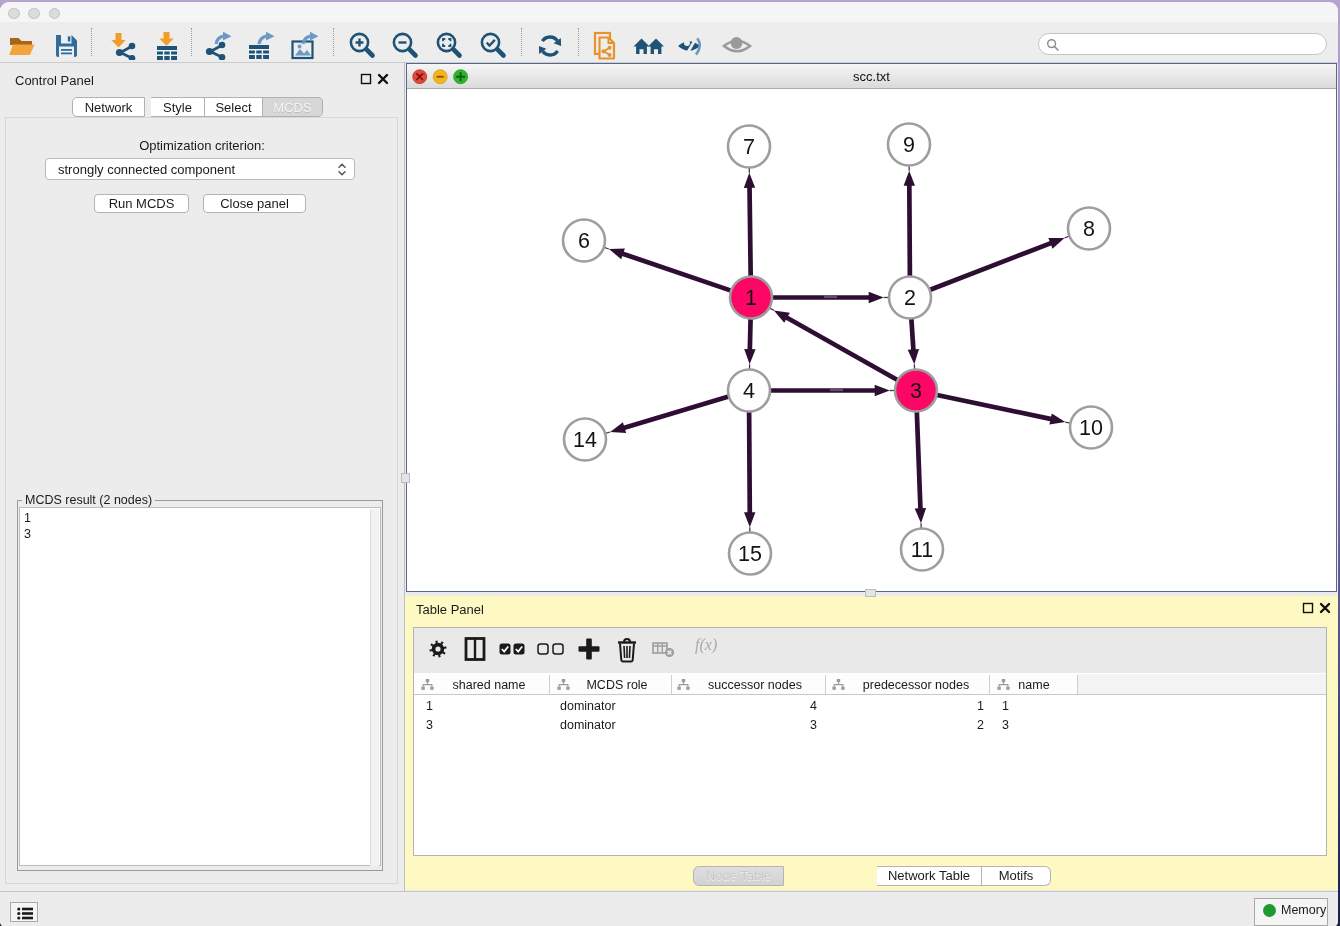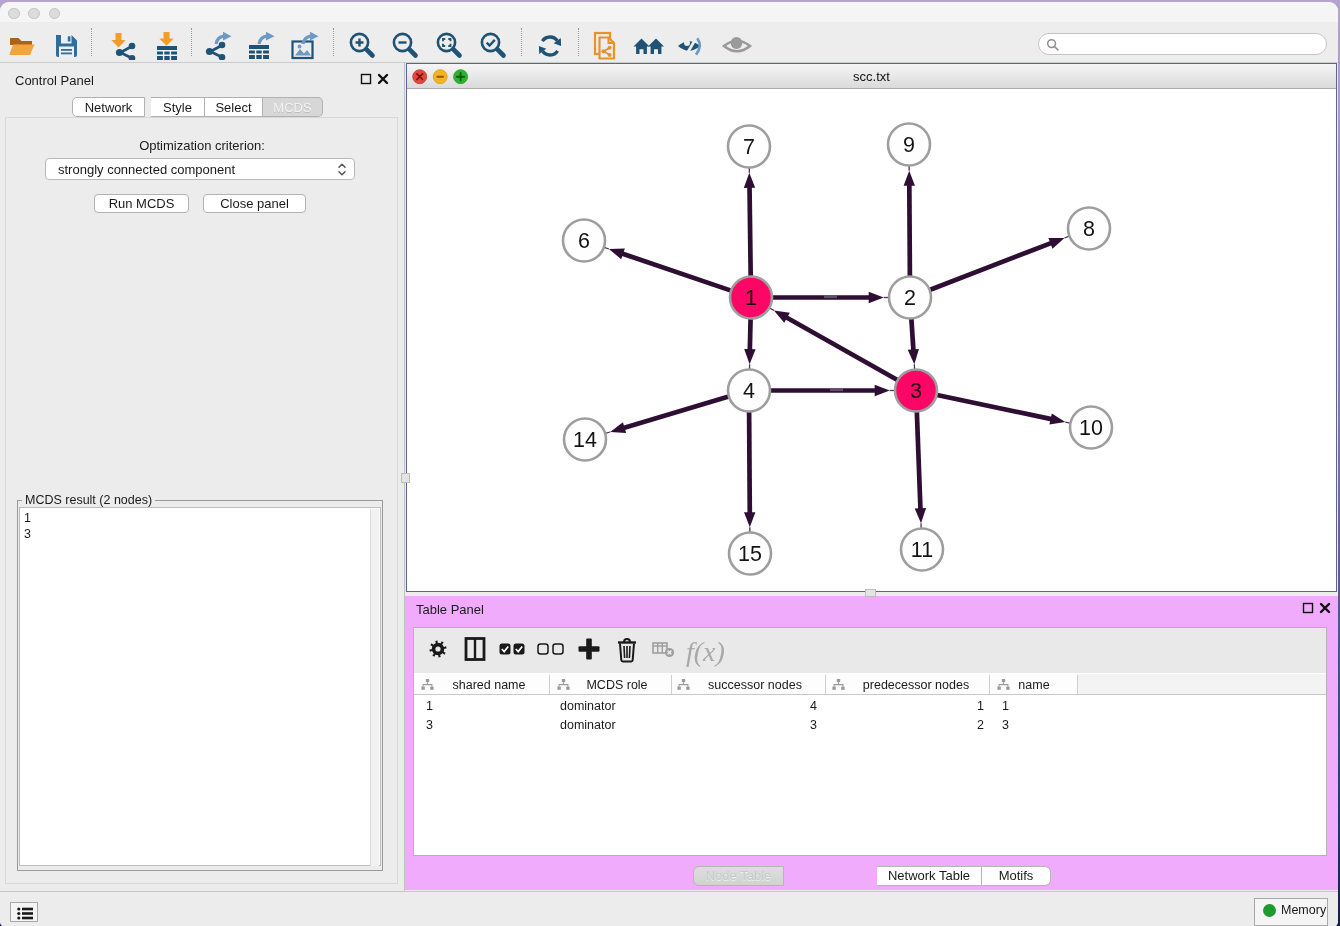--- a/index.html
+++ b/index.html
@@ -27,21 +27,21 @@
   .tab{position:absolute;box-sizing:border-box;height:20px;border:1px solid #b1b1b1;
        background:#fff;font-size:13px;color:#1a1a1a;text-align:center;line-height:19px;}
   .btn{position:absolute;box-sizing:border-box;border:1px solid #b3b3b3;background:#fff;
        border-radius:4px;font-size:13px;color:#1a1a1a;text-align:center;}
   
   #frame{position:absolute;left:406px;top:61px;width:931px;height:529px;
          border:1px solid #56688f;background:#fff;box-sizing:border-box;}
   #ftitle{position:absolute;left:0;top:0;width:929px;height:24px;
           background:linear-gradient(180deg,#f6f6f6,#dadada);border-bottom:1px solid #ababab;}
   
-  #tpanel{position:absolute;left:405px;top:594px;width:933px;height:294px;background:#f0abfc;}
+  #tpanel{position:absolute;left:405px;top:594px;width:933px;height:294px;background:#fef9c3;}
   #tbox{position:absolute;left:8px;top:31px;width:914px;height:229px;background:#fff;
         border:1px solid #b3b3b3;box-sizing:border-box;}
   #ttoolbar{position:absolute;left:0;top:0;width:912px;height:45px;background:#e9e9e9;}
   .btab{position:absolute;box-sizing:border-box;height:20px;border:1px solid #b5b5b5;
         background:#fff;font-size:13px;color:#1a1a1a;text-align:center;line-height:18px;}
   
   #statusbar{position:absolute;left:0;top:889px;width:1338px;height:35px;background:#ececec;
              border-top:1px solid #c6c6c6;border-radius:0 0 5px 5px;}
   .sbtn{position:absolute;box-sizing:border-box;border:1px solid #a9a9a9;background:#f5f5f5;}
   .hcell{position:absolute;font-size:12.5px;color:#1a1a1a;text-align:center;}
@@ -350,21 +350,21 @@
               <line x1="14" y1="11" x2="14" y2="23"></line>
               <line x1="17" y1="11" x2="16.4" y2="23"></line>
             </g>
           </svg>
 <svg style="position:absolute;left:236px;top:7px;" width="28" height="28" viewBox="0 0 28 28">
             <rect x="3" y="8" width="14" height="10" fill="none" stroke="#9e9e9e" stroke-width="1.6"></rect>
 <path d="M3 11 h14 M7.7 8 v10 M12.3 8 v10" stroke="#9e9e9e" stroke-width="1.4"></path>
 <circle cx="19.5" cy="17.5" r="4.6" fill="#9e9e9e"></circle>
             <path d="M17.6 15.6 l3.8 3.8 M21.4 15.6 l-3.8 3.8" stroke="#e9e9e9" stroke-width="1.5"></path>
           </svg>
-          <div style="position:absolute;left:272px;top:8px;font-family:'Liberation Serif',serif;font-style:italic;font-size:28px;color:#a9a9a9;">f(x)</div>
+          <div style="position:absolute;left:281px;top:8px;font-family:'Liberation Serif',serif;font-style:italic;font-size:16px;color:#a9a9a9;">f(x)</div>
 </div>
 
       <div class="abs" style="left:0;top:46px;width:912px;height:21px;background:#f3f3f3;border-bottom:1px solid #c9c9c9;box-sizing:border-box;"></div>
       <div class="abs" style="left:0;top:46px;width:663px;height:20px;background:#fdfdfd;"></div>
       <div class="abs" style="left:135px;top:47px;width:1px;height:19px;background:#cfcfcf;"></div>
       <div class="abs" style="left:257px;top:47px;width:1px;height:19px;background:#cfcfcf;"></div>
       <div class="abs" style="left:411px;top:47px;width:1px;height:19px;background:#cfcfcf;"></div>
       <div class="abs" style="left:575px;top:47px;width:1px;height:19px;background:#cfcfcf;"></div>
       <div class="abs" style="left:663px;top:47px;width:1px;height:19px;background:#cfcfcf;"></div>
       <div class="hcell" style="left:20px;top:50px;width:110px;">shared name</div>

